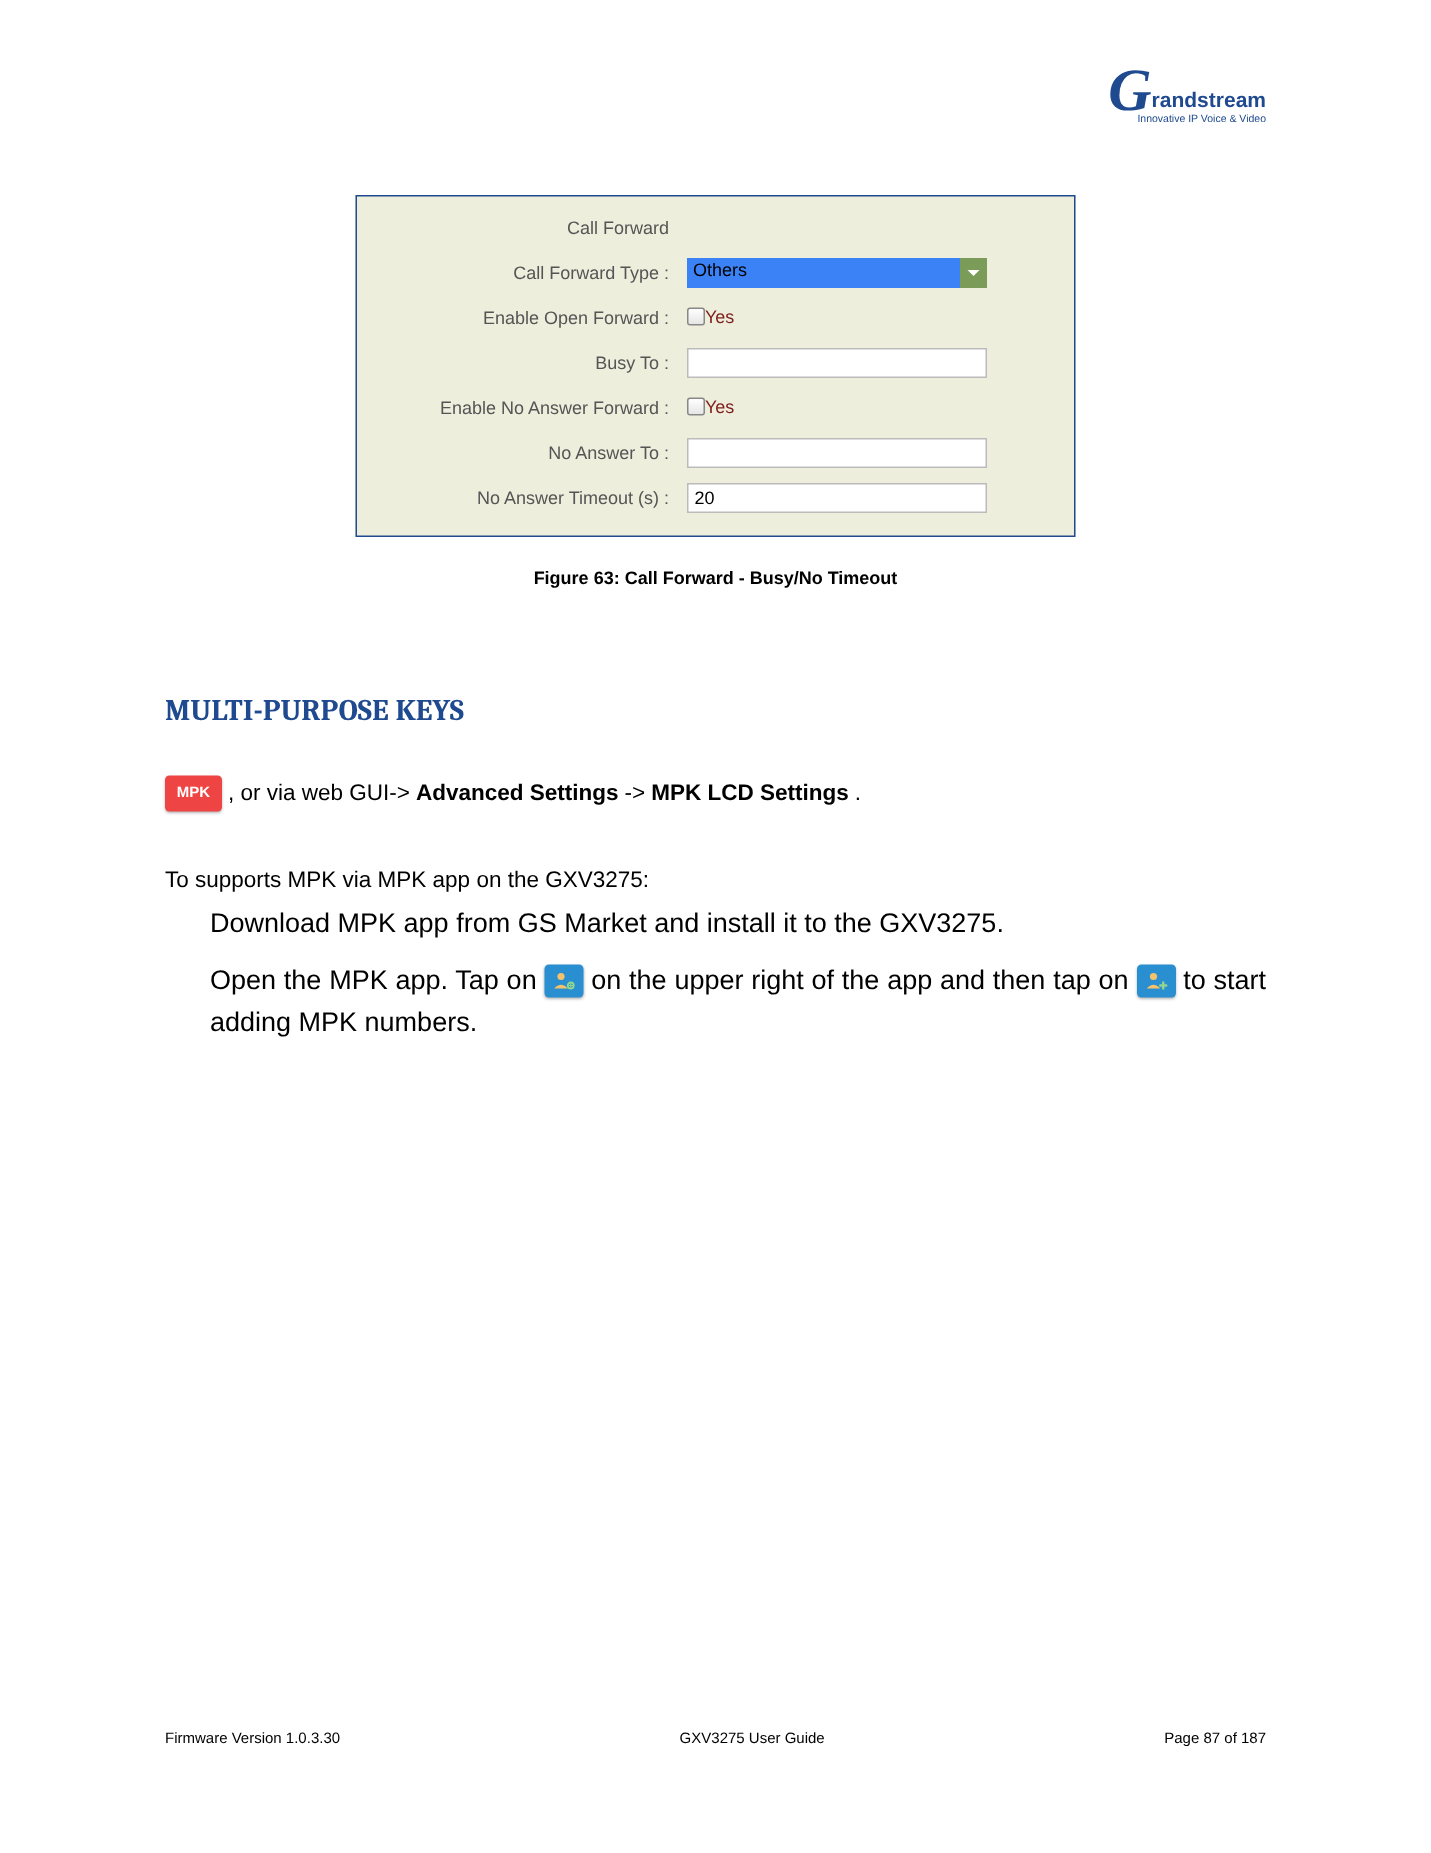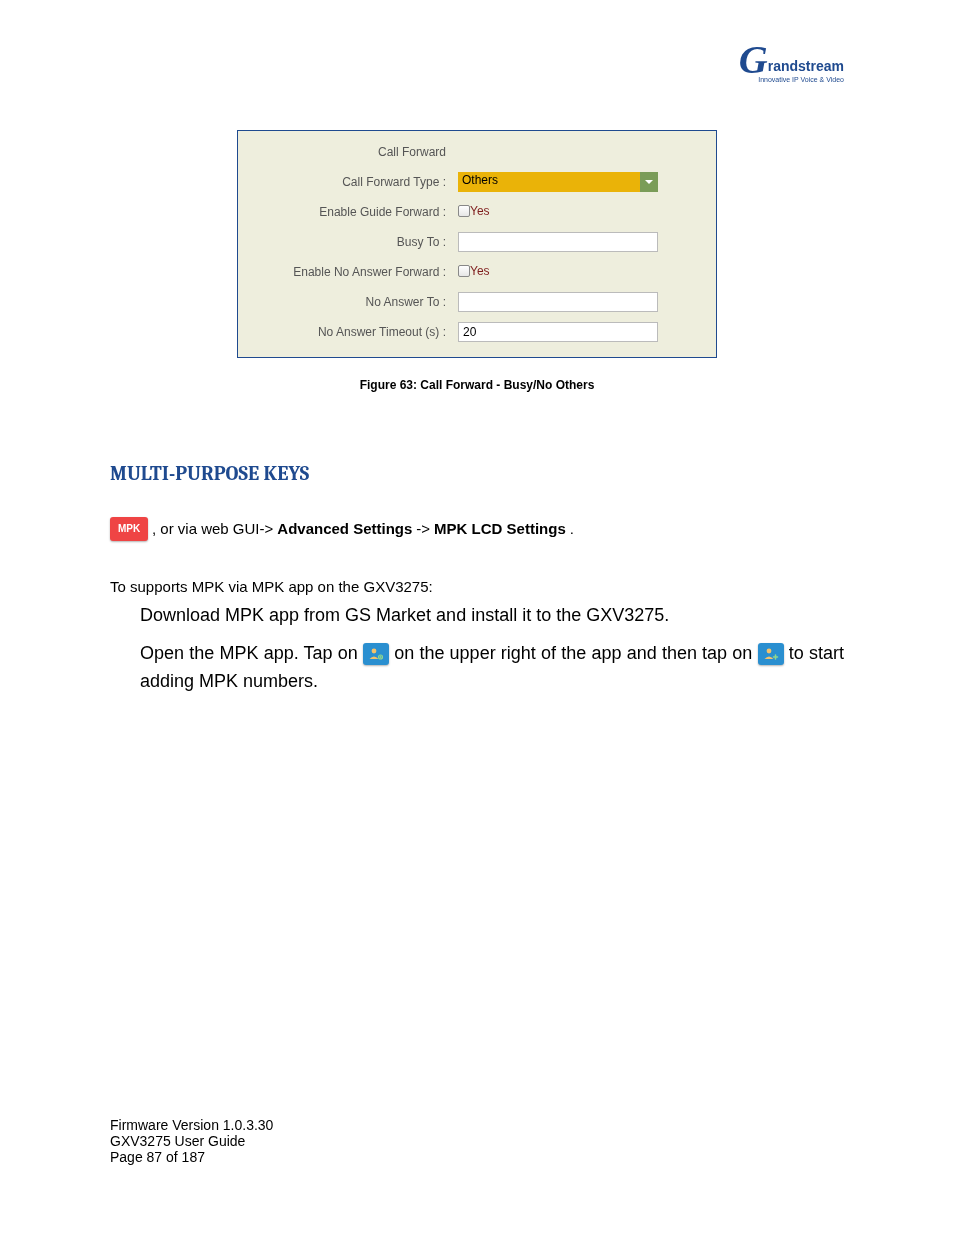--- a/index.html
+++ b/index.html
@@ -64,21 +64,21 @@
     text-align: right;
     padding-right: 12px;
   }
   .config-control {
     flex: 1;
   }
   .ctrl-select {
     display: flex;
     width: 200px;
     height: 20px;
-    background: #eab308;
+    background: #3b82f6;
     font-size: 12px;
     color: #000;
   }
   .ctrl-select .sel-text {
     flex: 1;
     padding: 1px 4px;
   }
   .ctrl-select .sel-btn {
     width: 18px;
     background: #7a9c58;
@@ -179,23 +179,22 @@
     text-align: justify;
     padding-left: 30px;
   }
   .footer {
     position: absolute;
     bottom: 70px;
     left: 110px;
     right: 110px;
     display: flex;
     justify-content: space-between;
-    font-size: 14px;
-    color: #000;
-    flex-direction: column;
+    font-size: 10px;
+    color: #000;
   }
   .bold { font-weight: bold; }
 </style>
 </head>
 <body>
 
 <div class="page">
 
   <div class="logo">
     <div>
@@ -212,21 +211,21 @@
     <div class="config-row">
       <div class="config-label">Call Forward Type :</div>
       <div class="config-control">
         <div class="ctrl-select">
           <span class="sel-text">Others</span>
           <span class="sel-btn"></span>
         </div>
       </div>
     </div>
     <div class="config-row">
-      <div class="config-label">Enable Guide Forward :</div>
+      <div class="config-label">Enable Open Forward :</div>
       <div class="config-control">
         <label class="ctrl-checkbox">
           <span class="box"></span>
           <span>Yes</span>
         </label>
       </div>
     </div>
     <div class="config-row">
       <div class="config-label">Busy To :</div>
       <div class="config-control">
@@ -249,21 +248,21 @@
       </div>
     </div>
     <div class="config-row">
       <div class="config-label">No Answer Timeout (s) :</div>
       <div class="config-control">
         <input class="ctrl-text" type="text" value="20" style="">
       </div>
     </div>
   </div>
 
-  <div class="figure-caption">Figure 63: Call Forward - Busy/No Others</div>
+  <div class="figure-caption">Figure 63: Call Forward - Busy/No Timeout</div>
 
   <h2 class="heading">MULTI-PURPOSE KEYS</h2>
 
 
   <p class="body-text inline" style="margin-top:10px;">
     <span class="mpk-tile">MPK</span>
     <span>, or via web GUI-&gt;</span>
     <span class="bold">Advanced Settings</span>
       <span>-&gt;</span>
       <span class="bold">MPK LCD Settings</span>

